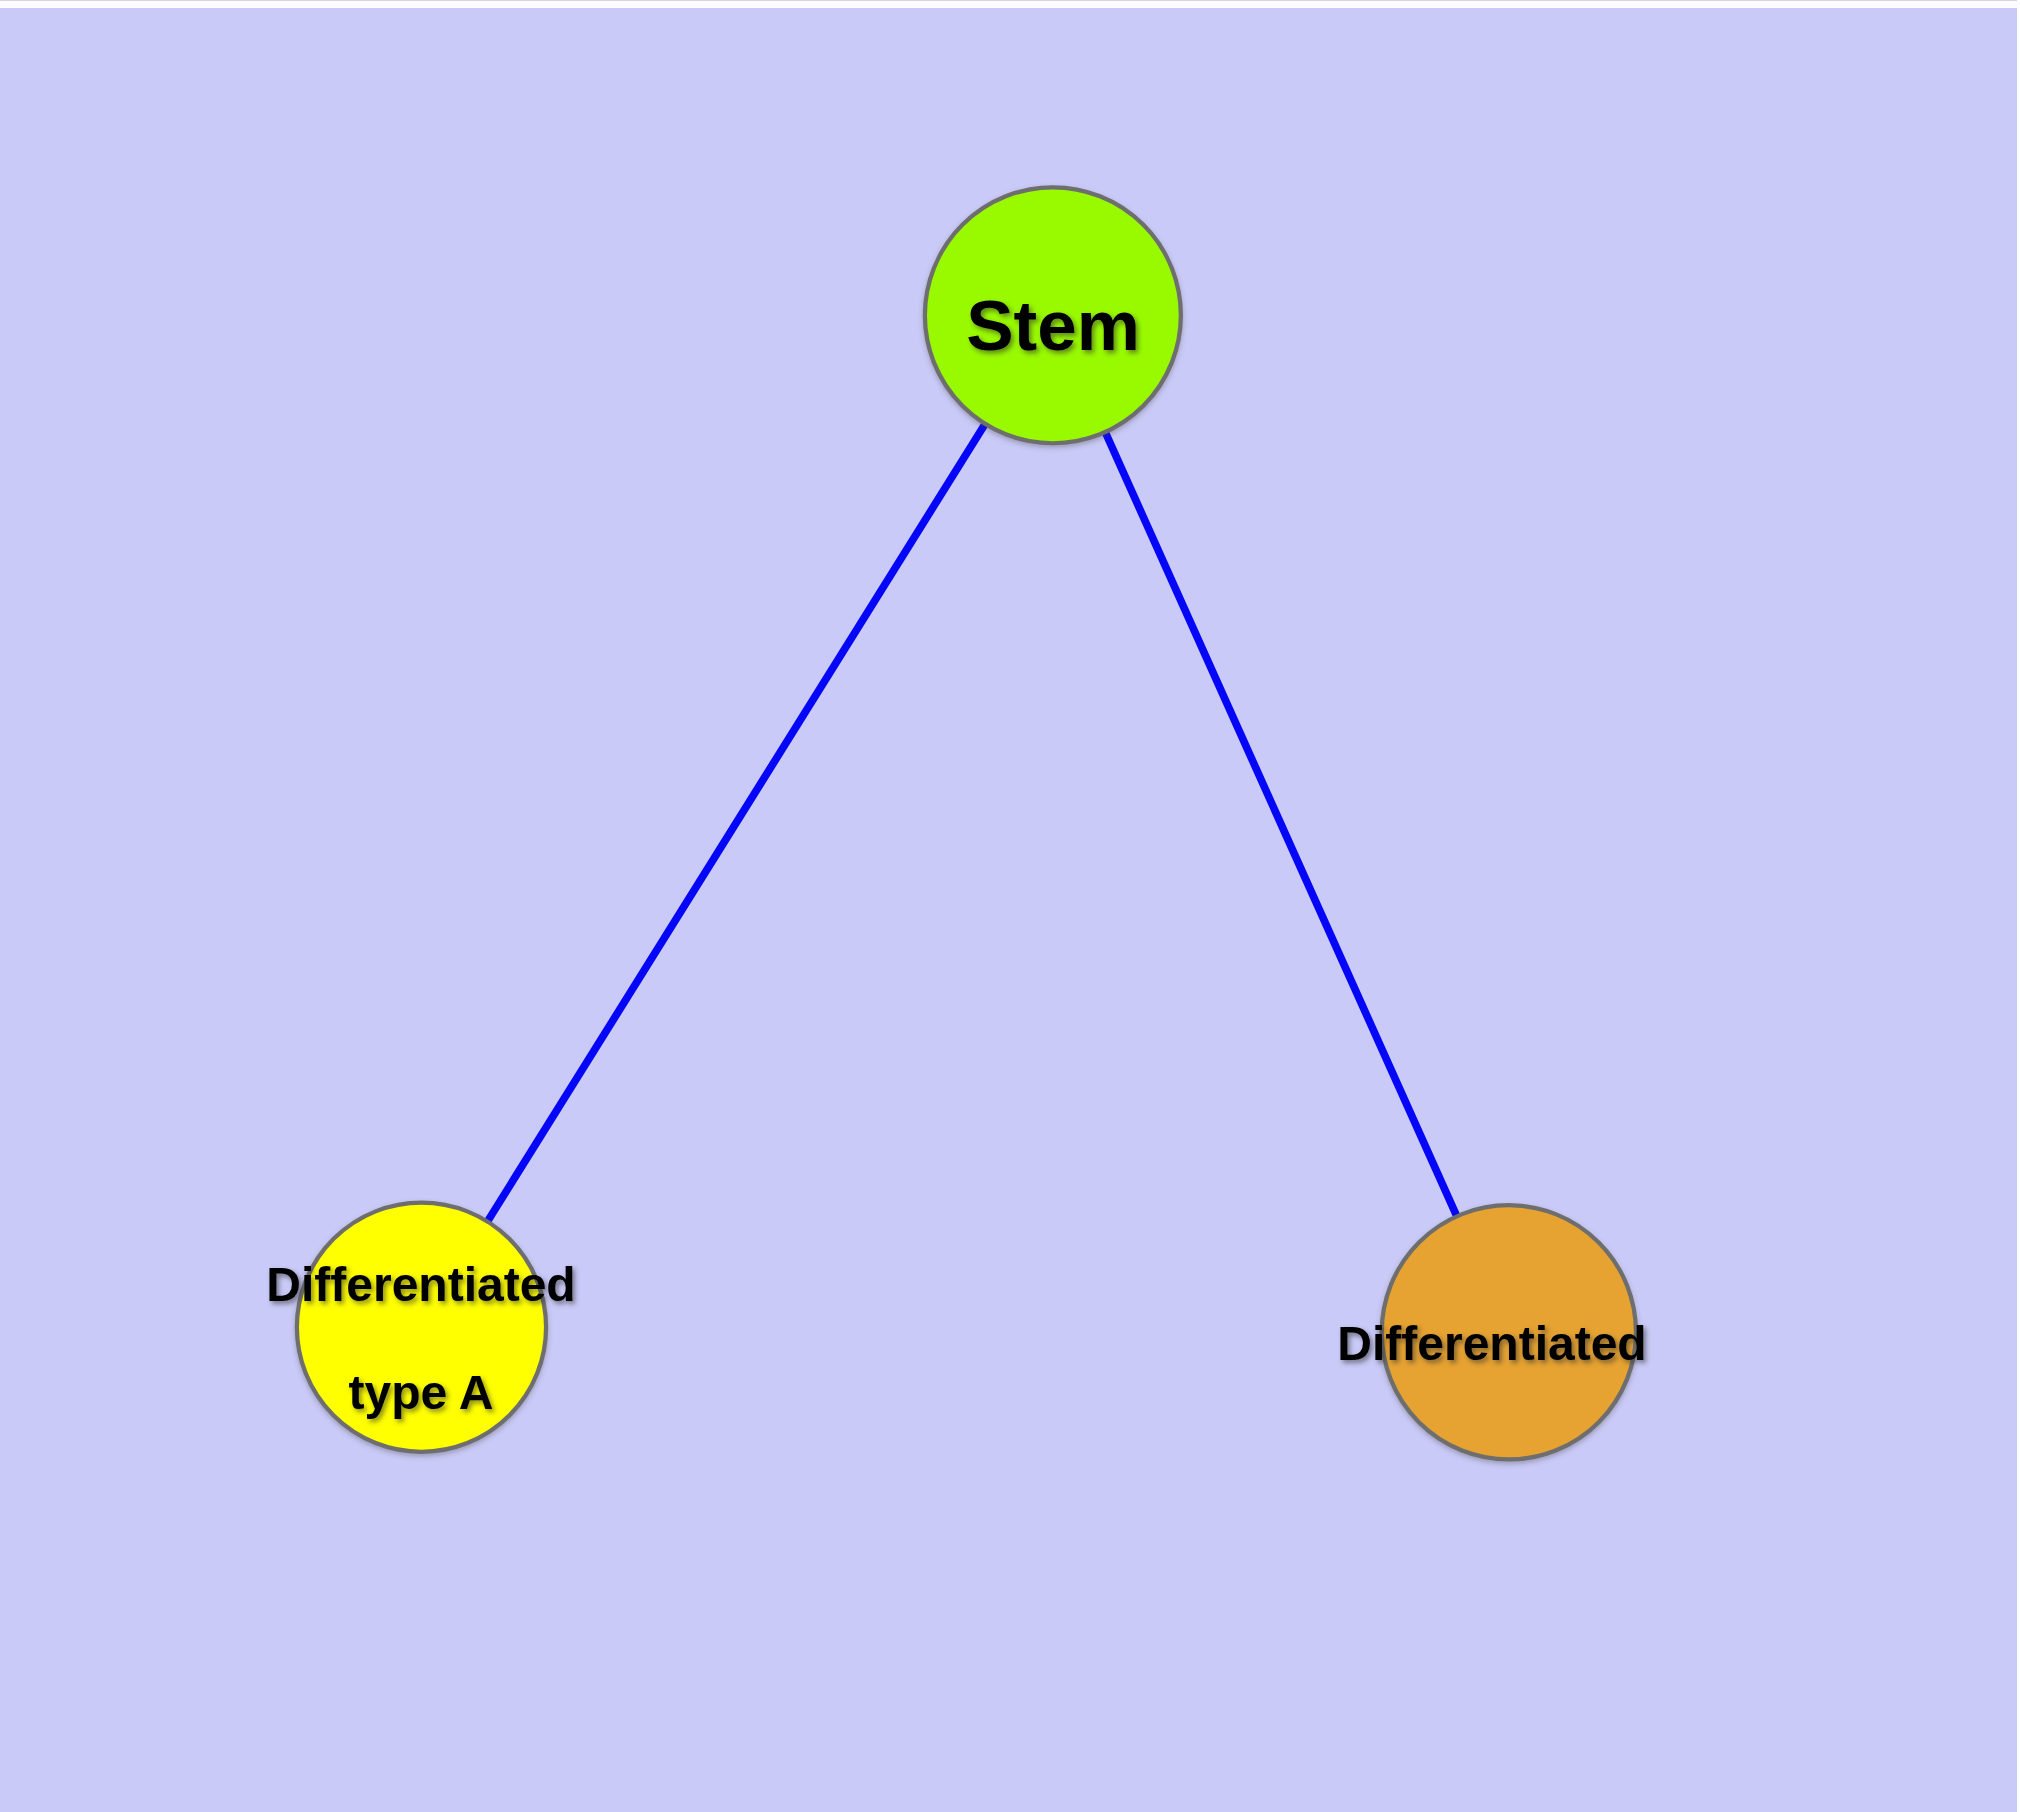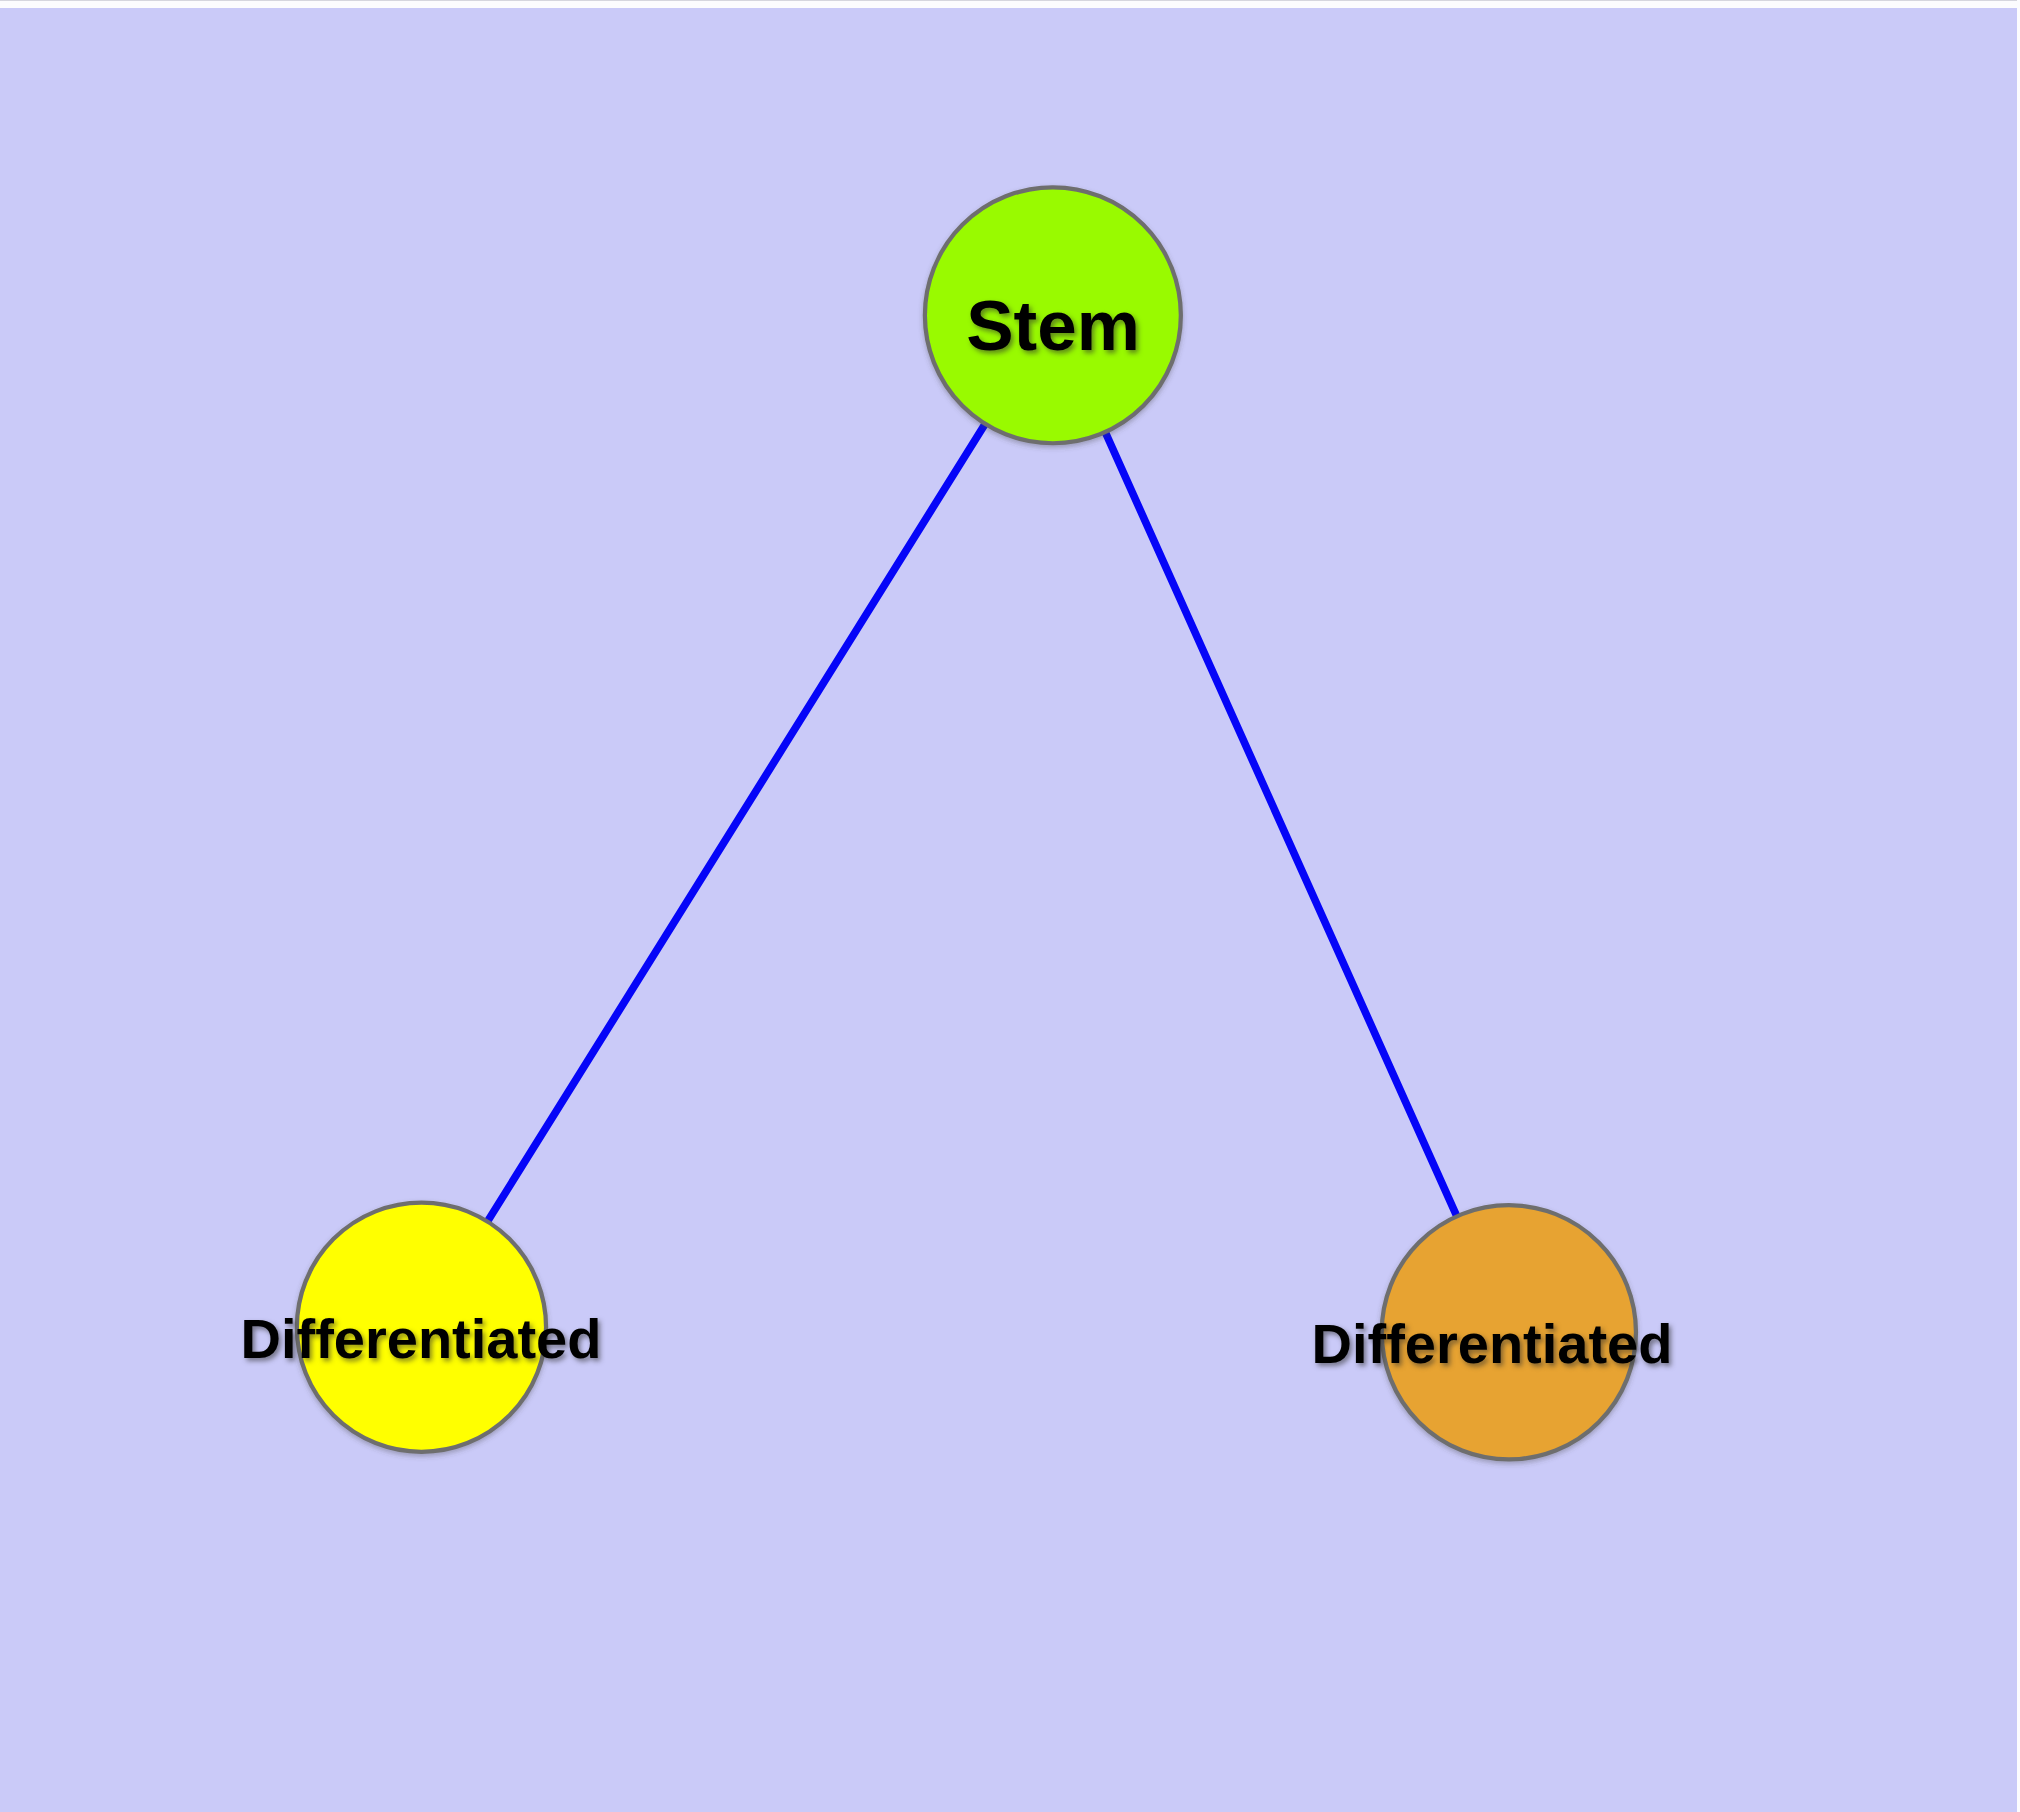--- a/index.html
+++ b/index.html
@@ -42,21 +42,21 @@
   }
   .node-label .label-line {
     display: block;
     margin-top: 16px;
   }
   .label-stem {
     font-size: 71px;
     line-height: 71px;
   }
   .label-two-line {
-    font-size: 56px;
+    font-size: 48px;
     line-height: 92px;
   }
   
   .margin-strip-top {
     position: absolute;
     left: 0;
     top: 0;
     width: 100%;
     height: 7.6px;
     background: #FCFCFE;
@@ -94,20 +94,21 @@
 
     <circle class="node-circle" cx="1780" cy="1572" r="150" filter="url(#nodeShadow)" fill="#E7A330" stroke="#6E6E6E"></circle>
   </svg>
 
   <div class="node-label label-stem" style="left: 1053px; top: 317px;">
     <span class="label-line">Stem</span>
   </div>
 
   <div class="node-label label-two-line" style="left: 421px; top: 1331px;">
     <span class="label-line">Differentiated</span>
+    <span class="label-line">type A</span>
   </div>
 
   <div class="node-label label-two-line" style="left: 1492px; top: 1336px;">
     <span class="label-line">Differentiated</span>
   </div>
 
   <div class="margin-strip-top"></div>
   <div class="margin-strip-right"></div>
 
 </div>

